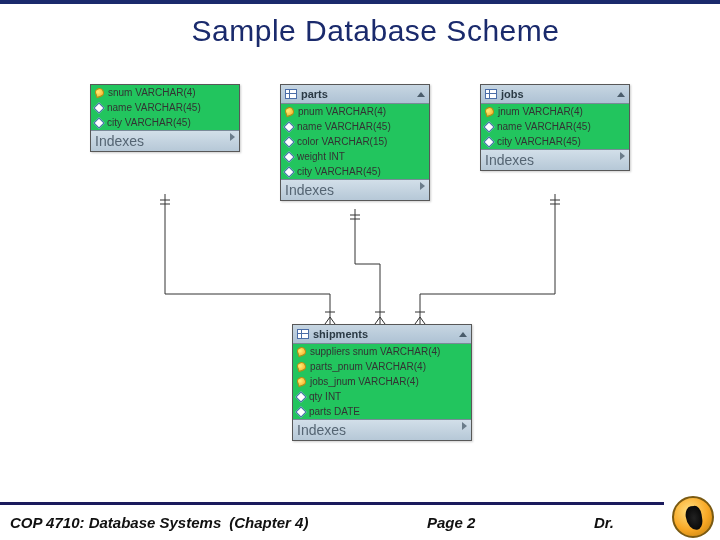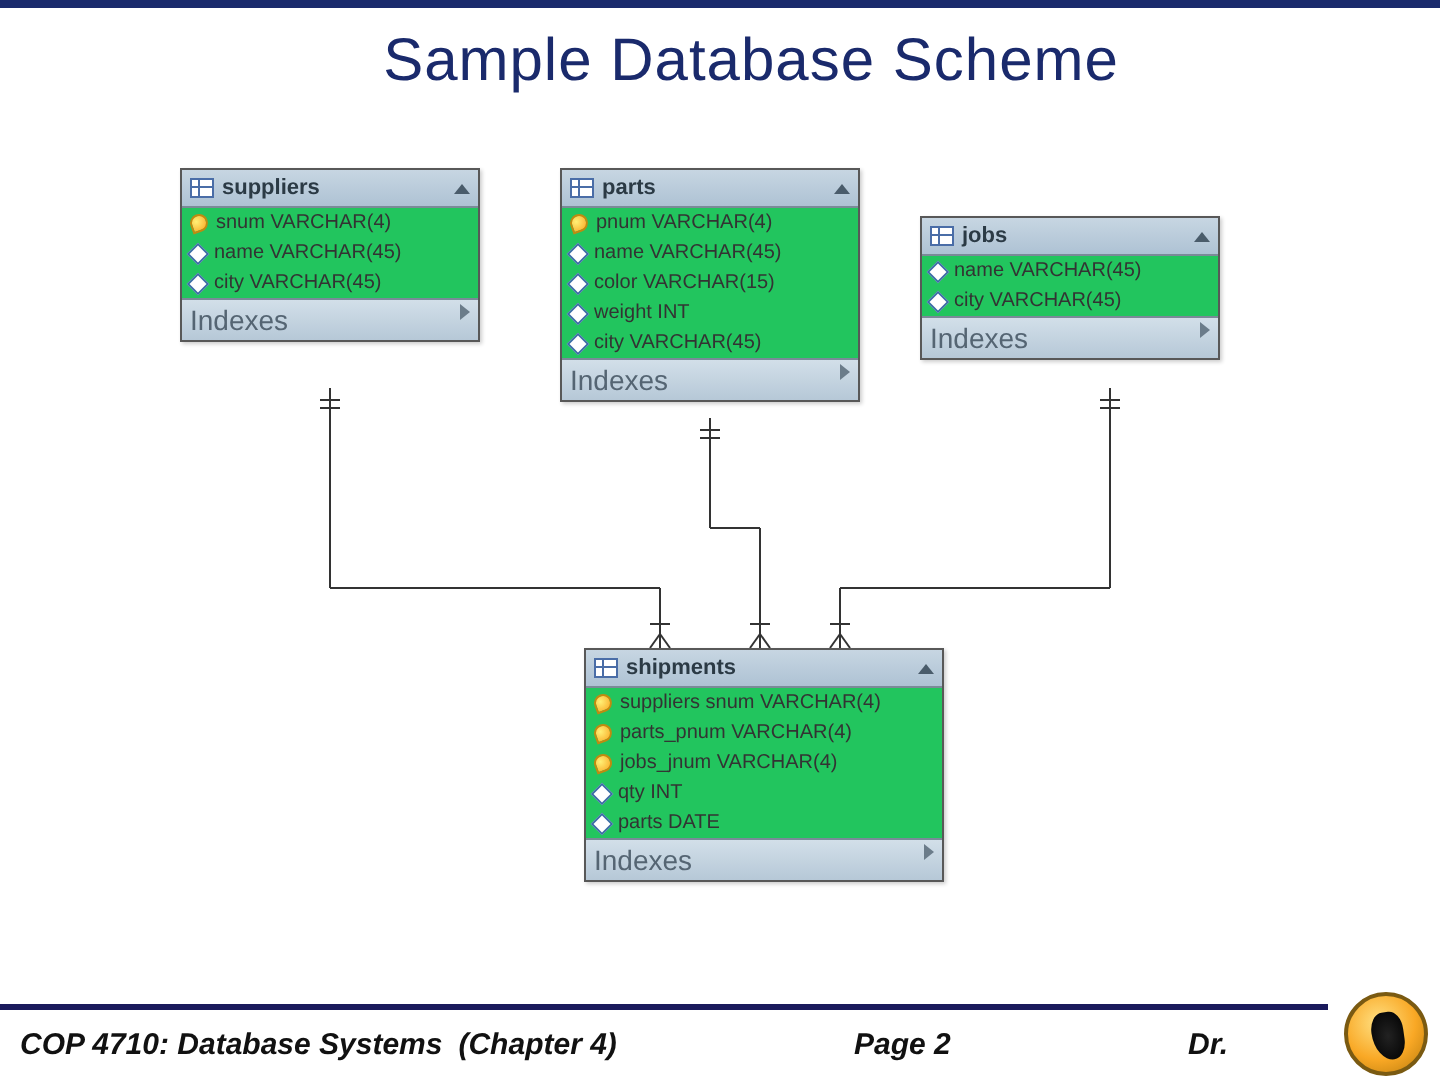--- a/index.html
+++ b/index.html
@@ -63,26 +63,20 @@
     <line x1="555" y1="290" x2="420" y2="290"></line>
     <line x1="420" y1="290" x2="420" y2="320"></line>
     <line x1="550" y1="196" x2="560" y2="196"></line>
     <line x1="550" y1="200" x2="560" y2="200"></line>
     <line x1="415" y1="320" x2="420" y2="313"></line>
     <line x1="425" y1="320" x2="420" y2="313"></line>
     <line x1="415" y1="308" x2="425" y2="308"></line>
   </svg>
 
   <div class="table-box" style="left:90px; top:80px;">
-    <div class="tbl-header">
-      <span class="grid-icon"></span>
-      <span>suppliers</span>
-      <span class="spacer"></span>
-      <span class="chev"></span>
-    </div>
     <div class="tbl-rows">
       <div class="row">
           <span class="key-icon"></span>
           <span>snum VARCHAR(4)</span>
         </div>
       <div class="row">
           <span class="diamond-blue"></span>
           <span>name VARCHAR(45)</span>
         </div>
       <div class="row">
@@ -126,28 +120,32 @@
           <span>city VARCHAR(45)</span>
         </div>
     </div>
     <div class="tbl-footer">
         <span>Indexes</span>
         <span class="spacer"></span>
         <span class="tri"></span>
       </div>
   </div>
 
-  <div class="table-box" style="left:460px; top:80px;margin-top:24px;">
+  <div class="table-box" style="left:480px; top:80px;">
     <div class="tbl-header">
       <span class="grid-icon"></span>
       <span>jobs</span>
       <span class="spacer"></span>
       <span class="chev"></span>
     </div>
     <div class="tbl-rows">
+      <div class="row">
+          <span class="key-icon"></span>
+          <span>jnum VARCHAR(4)</span>
+        </div>
       <div class="row">
           <span class="diamond-blue"></span>
           <span>name VARCHAR(45)</span>
         </div>
       <div class="row">
           <span class="diamond-blue"></span>
           <span>city VARCHAR(45)</span>
         </div>
     </div>
     <div class="tbl-footer">

